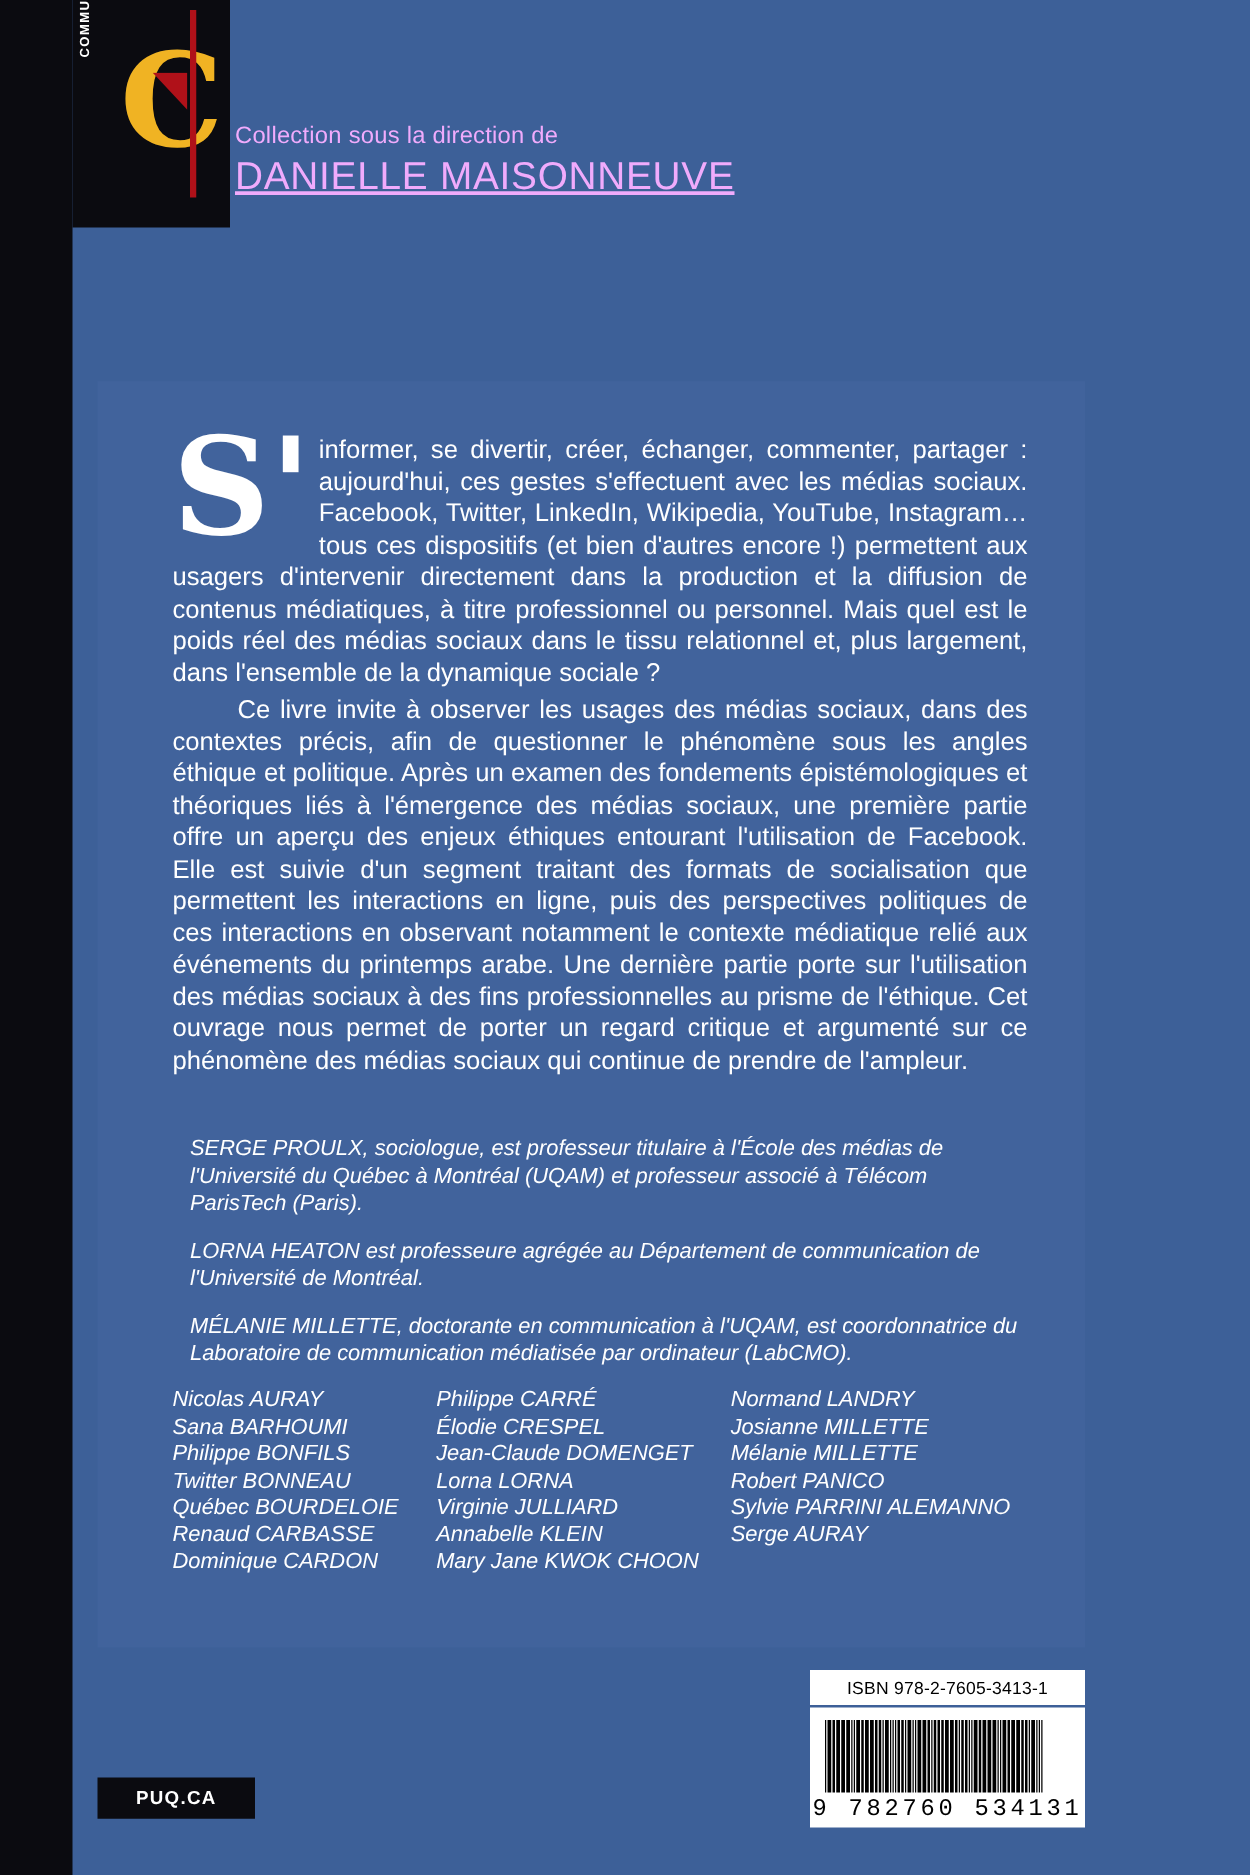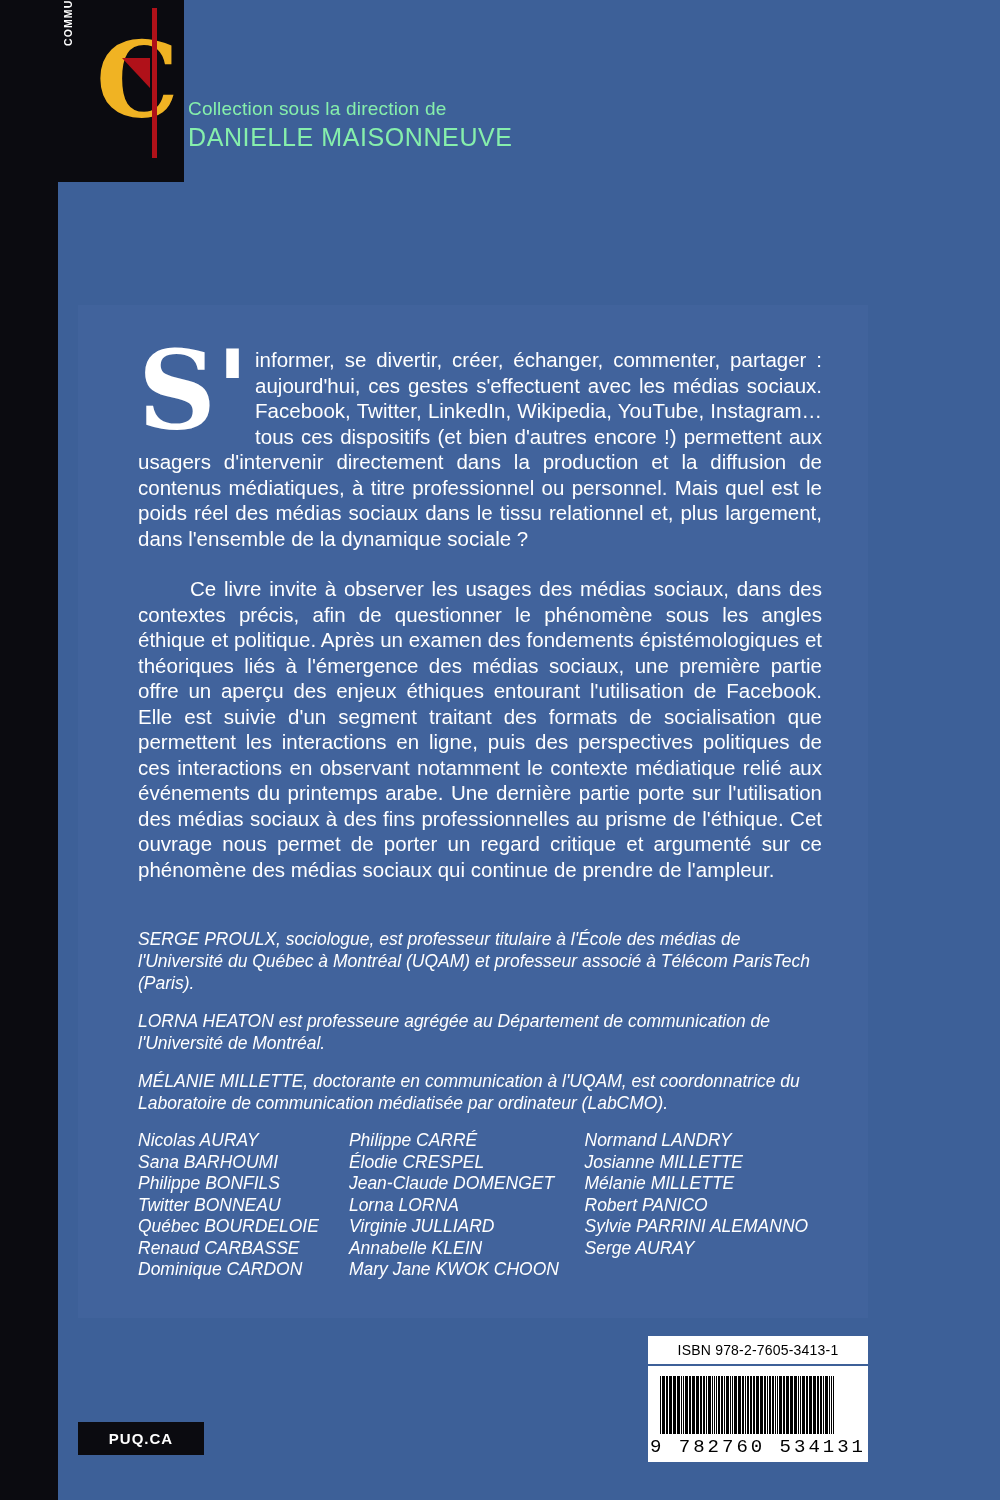--- a/index.html
+++ b/index.html
@@ -67,30 +67,31 @@
   .logo-red-angle {
     position: absolute;
     left: 26px; top: 20px;
     width: 28px; height: 30px;
     background: #b01119;
     clip-path: polygon(0 0, 100% 0, 100% 100%);
   }
   .collection-text {
     position: absolute;
     left: 188px; top: 98px;
-    color: #86efac;
+    color: #f0abfc;
   }
   .collection-line1 {
     font-size: 19px;
     letter-spacing: .2px;
     margin-bottom: 3px;
   }
   .collection-line2 {
-    font-size: 25px;
+    font-size: 31px;
     letter-spacing: .6px;
+    text-decoration: underline;
   }
 
   
   .panel {
     position: absolute;
     left: 78px; top: 305px;
     width: 790px; height: 1013px;
     background: #41639c;
   }
   .panel-inner {
@@ -109,28 +110,29 @@
     float: left;
     font-family: "DejaVu Serif", serif;
     font-size: 108px;
     line-height: 82px;
     font-weight: 700;
     color: #ffffff;
     padding-right: 6px;
     margin-top: 2px;
   }
   .blurb p { margin: 0; }
-  .blurb p + p { margin-top: 25px; text-indent: 52px; }
+  .blurb p + p { margin-top: 4px; text-indent: 52px; }
 
   .bios {
     margin-top: 46px;
     color: #ffffff;
     font-style: italic;
     font-size: 17.5px;
     line-height: 22px;
+    margin-left: 14px;
   }
   .bios p { margin: 0 0 16px 0; }
 
   .collab-title {
     margin-top: 16px;
     color: #ffffff;
     font-style: italic;
     font-size: 17.5px;
     letter-spacing: .4px;
   }

